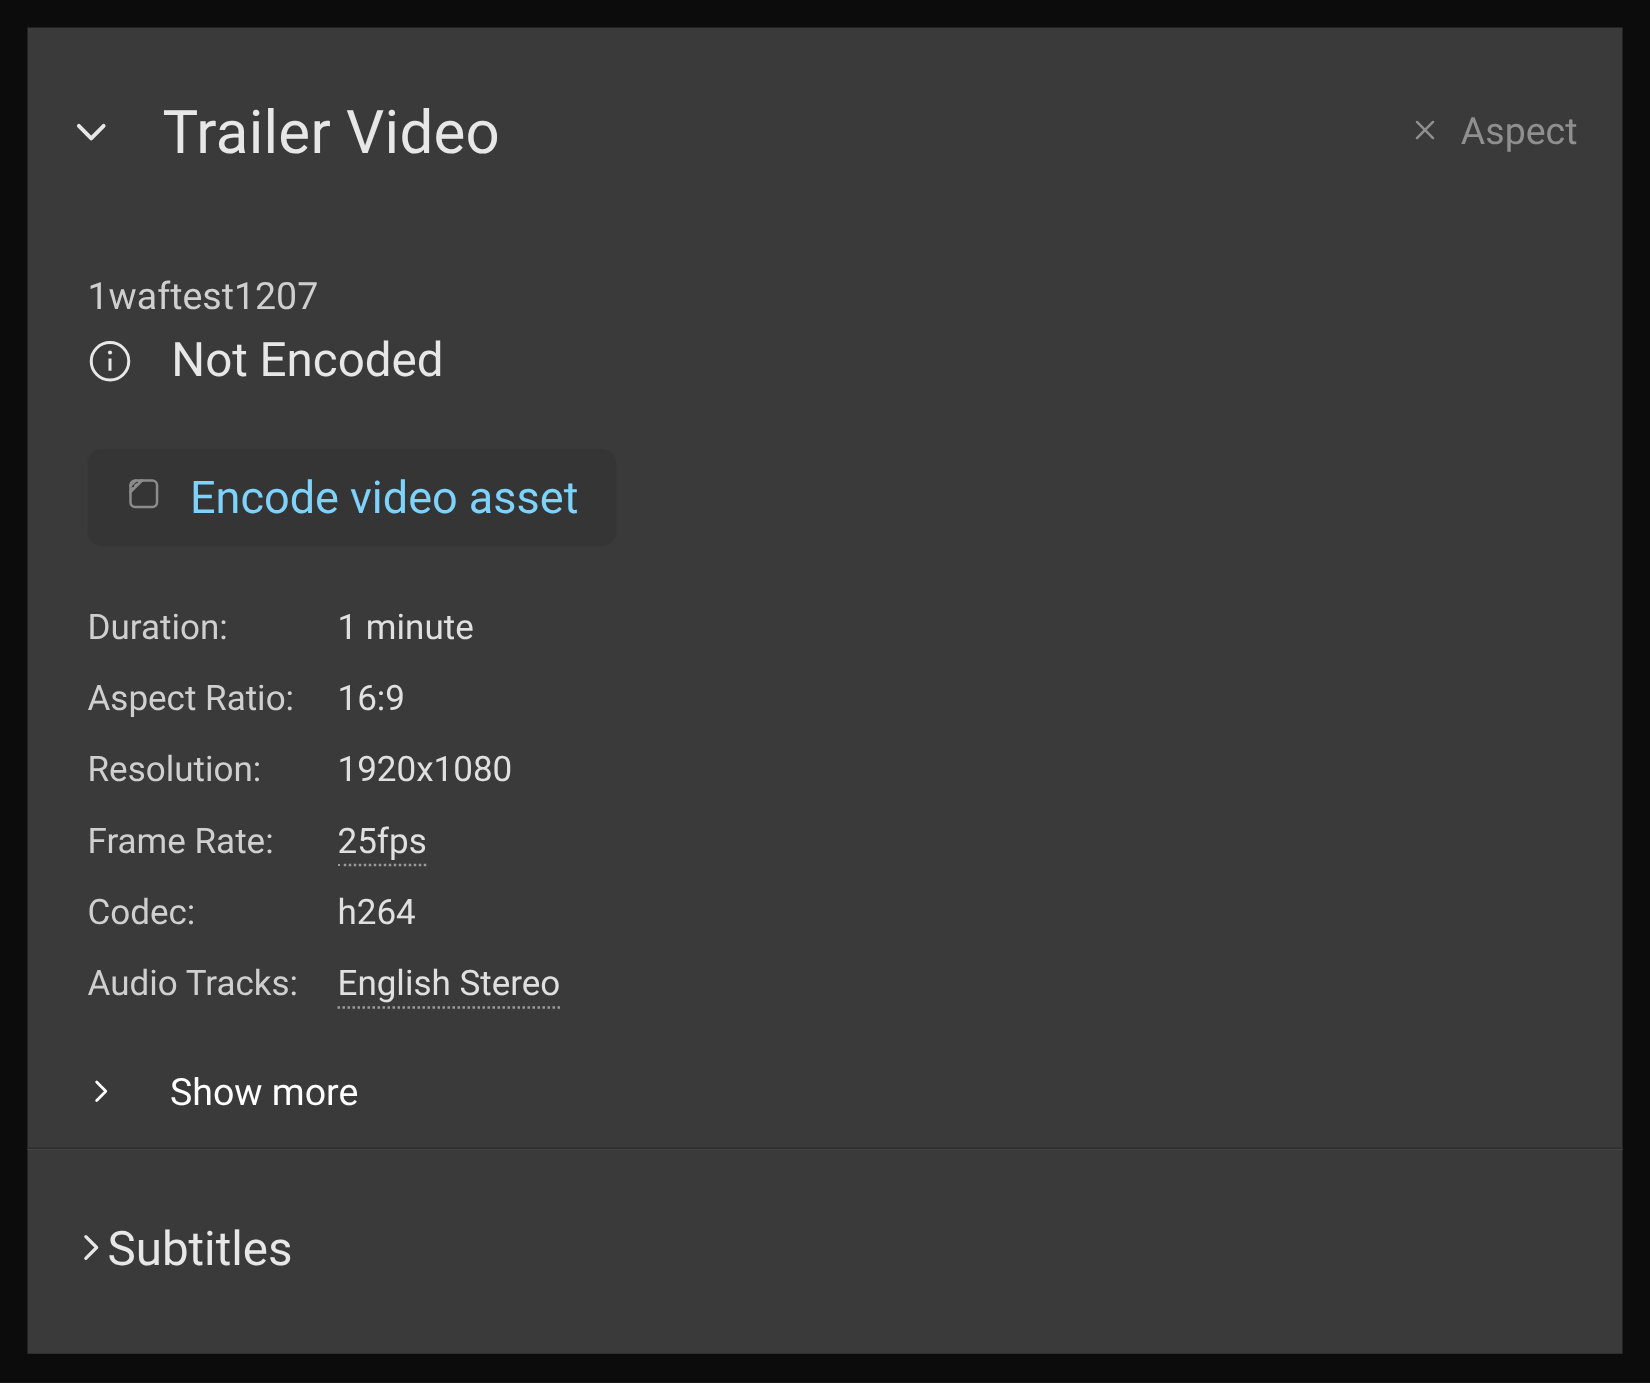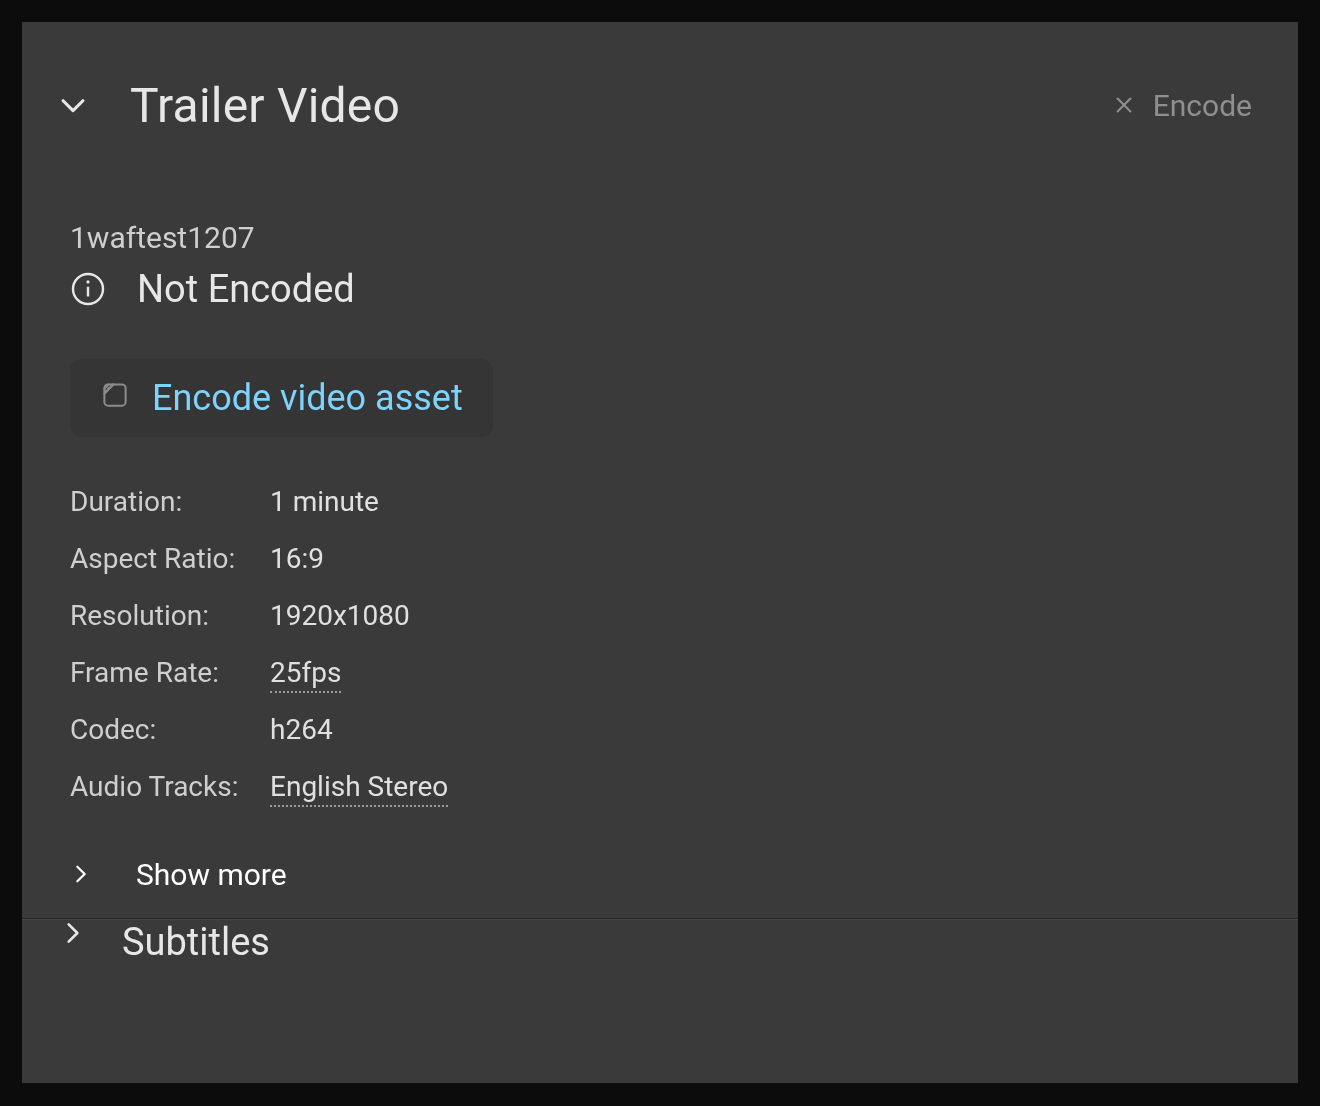--- a/index.html
+++ b/index.html
@@ -8,21 +8,21 @@
     font-family:-apple-system,BlinkMacSystemFont,"Segoe UI",Roboto,Helvetica,Arial,sans-serif;
     color:#e7e7e7;
     -webkit-font-smoothing:antialiased;
   }
   .panel{
     position:absolute;left:22px;top:22px;width:1276px;height:1061px;
     background:#3a3a3a;
   }
   .section-header{
     display:flex;align-items:center;justify-content:space-between;
-    padding:28px 46px 0 34px;
+    padding:28px 36px 0 34px;
     height:110px;
   }
   .header-left{display:flex;align-items:center;gap:40px;}
   .title{
     font-size:48px;font-weight:400;color:#e7e7e7;letter-spacing:0.2px;
   }
   .chevron-down svg{width:34px;height:34px;display:block;}
   .remove{
     display:flex;align-items:center;gap:18px;cursor:pointer;
     color:#8f8f8f;font-size:30px;
@@ -58,21 +58,21 @@
     display:flex;align-items:flex-end;gap:44px;
     font-size:30px;color:#ffffff;cursor:pointer;
   }
   .show-more svg{width:22px;height:22px;}
   .divider{
     position:absolute;left:0;right:0;top:896px;height:1px;background:#2a2a2a;
     box-shadow:0 1px 0 #464646;
   }
   .subtitles{
     position:absolute;left:0;right:0;top:898px;height:160px;
-    display:flex;align-items:flex-start;gap:36px;
+    display:flex;align-items:center;
     padding-left:38px;
   }
   .subtitles .title2{font-size:38px;color:#e7e7e7;}
   .subtitles svg{width:26px;height:26px;}
 </style>
 </head>
 <body>
 
 <div class="panel">
 
@@ -85,21 +85,21 @@
       </span>
       <span class="title">Trailer Video</span>
     </div>
     <div class="remove">
       <span>
         <svg viewBox="0 0 24 24" fill="none" stroke="#8f8f8f" stroke-width="2.2" stroke-linecap="round">
             <line x1="5" y1="5" x2="19" y2="19"></line>
             <line x1="19" y1="5" x2="5" y2="19"></line>
           </svg>
       </span>
-      <span>Encode</span>
+      <span>Aspect</span>
     </div>
   </div>
 
   <div class="body">
     <div class="filename">1waftest1207</div>
     <div class="status-row">
       <span class="info-icon-wrap">
         <svg viewBox="0 0 24 24" fill="none" stroke="#e7e7e7" stroke-width="1.6">
             <circle cx="12" cy="12" r="10"></circle>
             <line x1="12" y1="10.5" x2="12" y2="17"></line>

